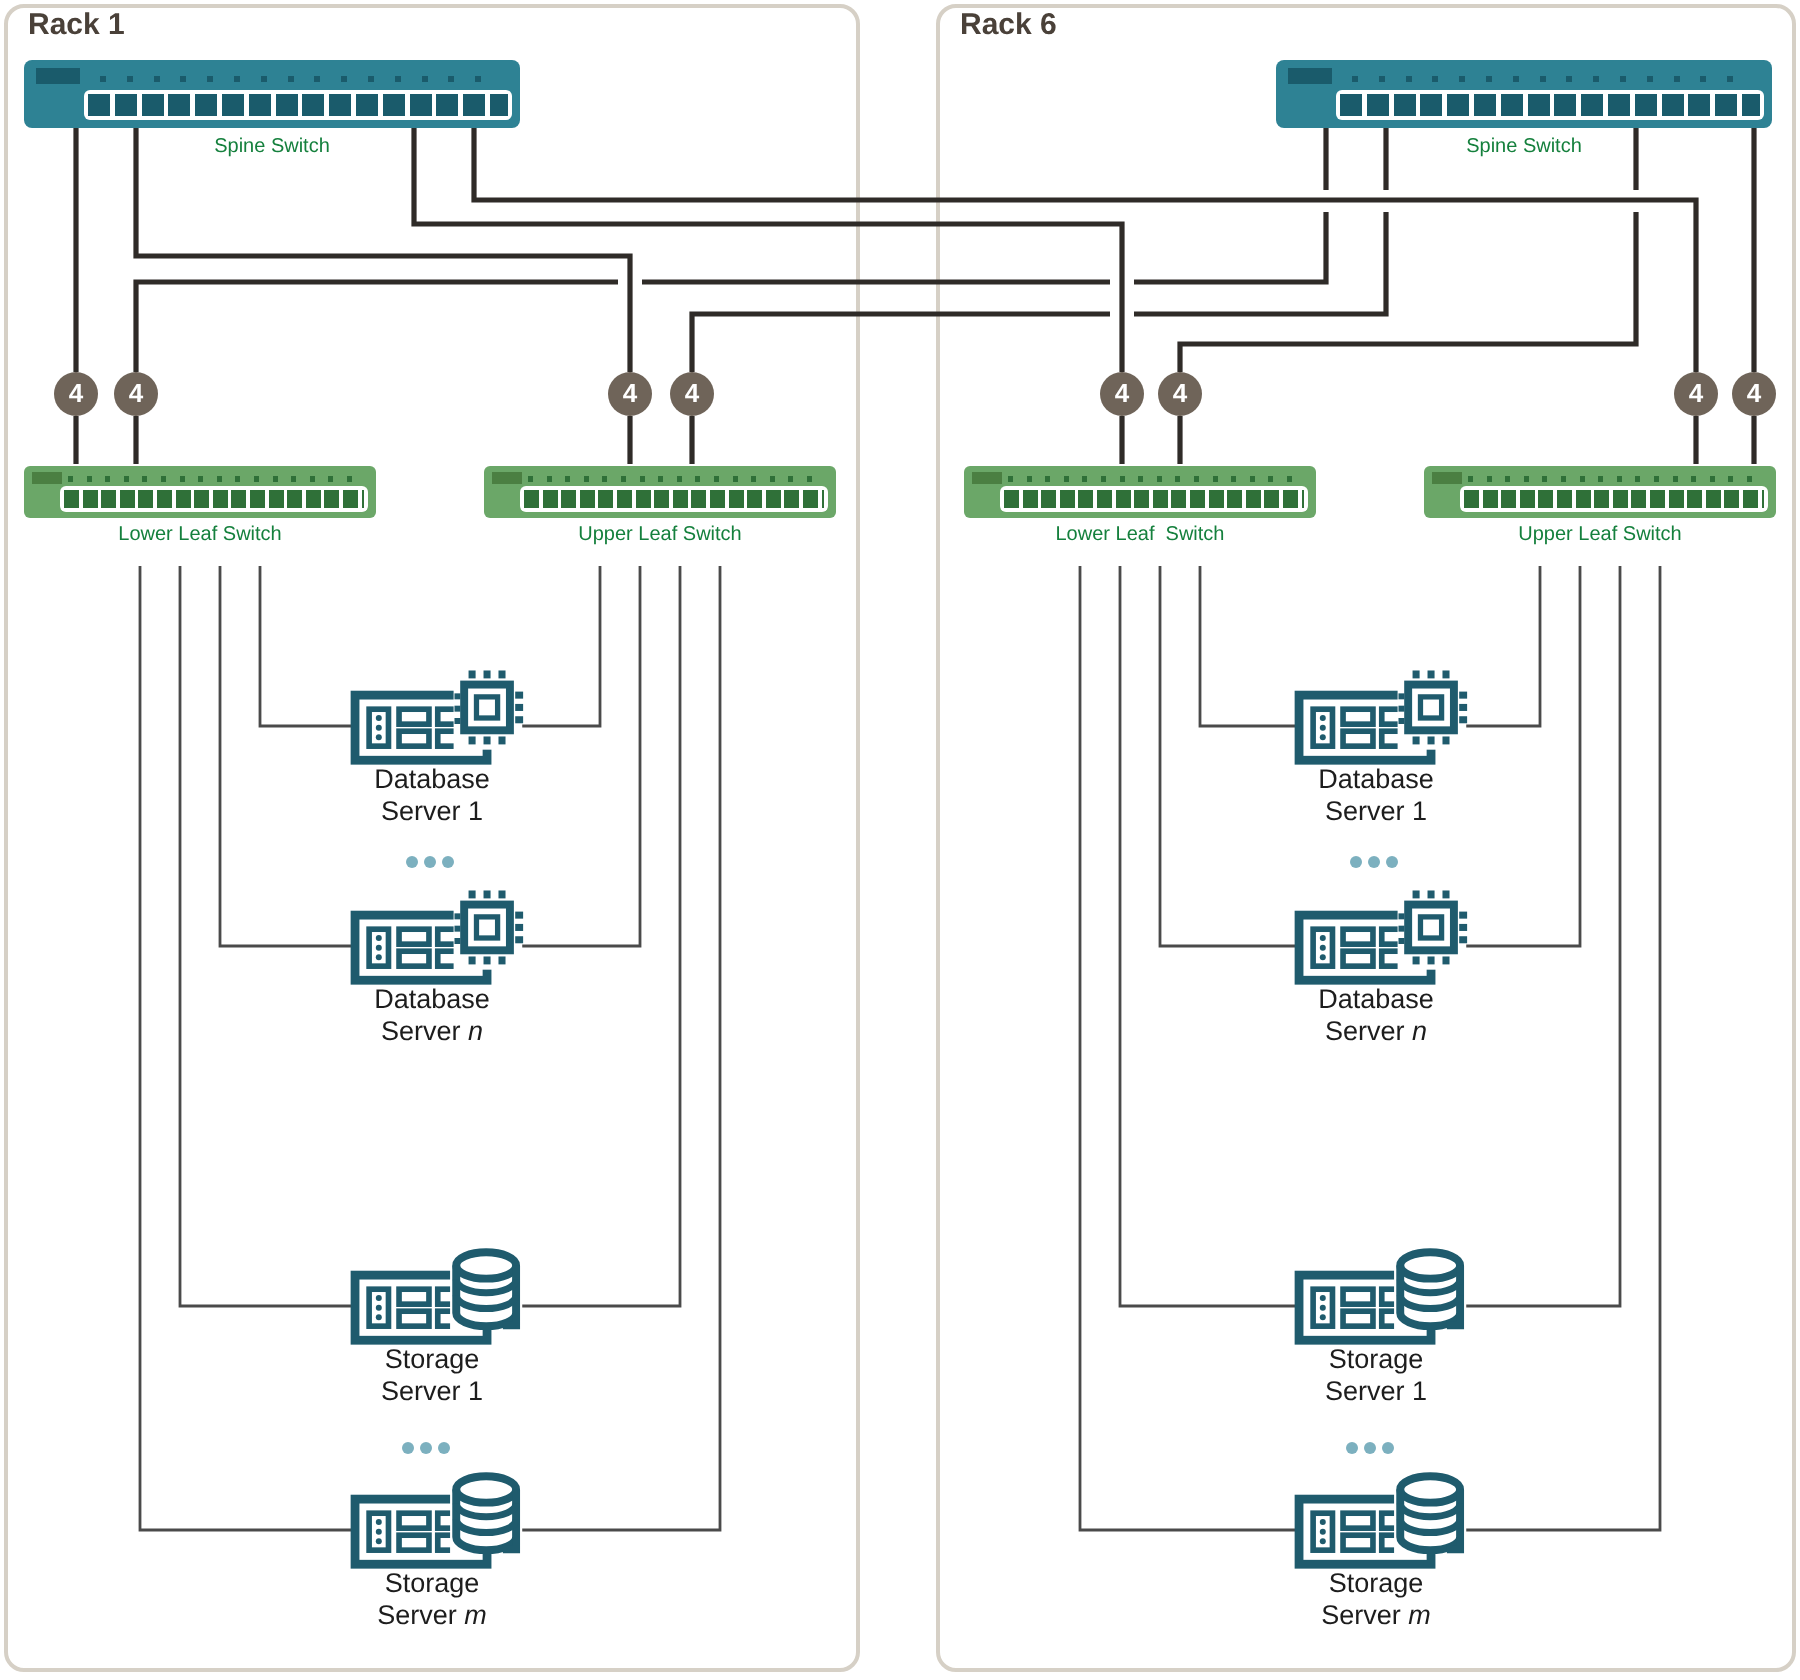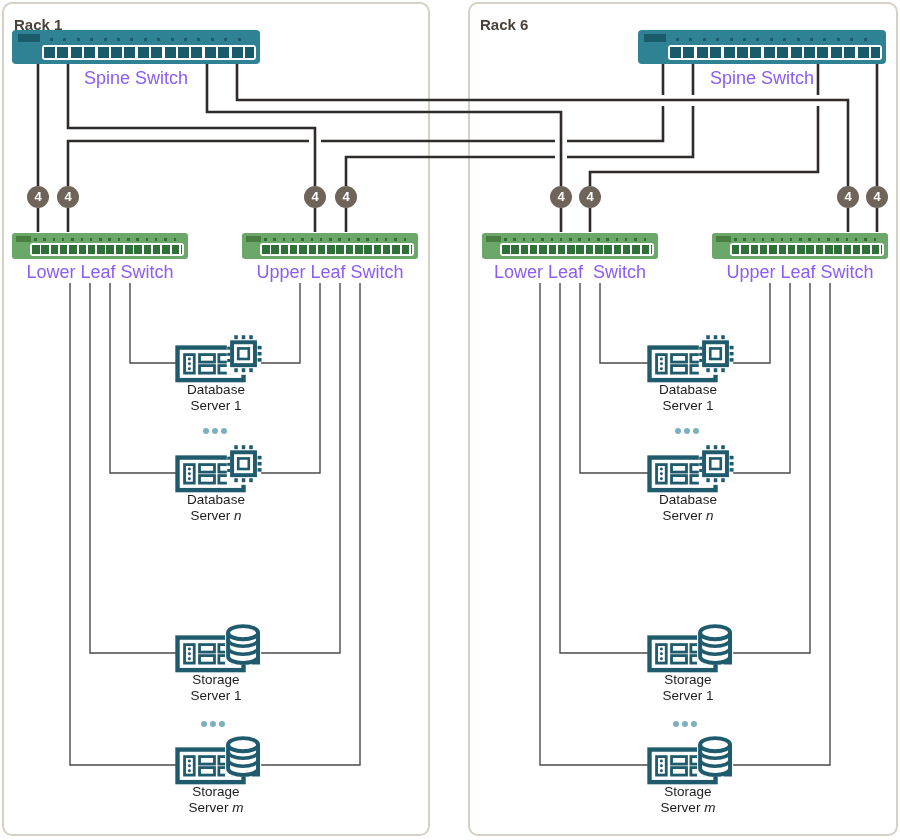--- a/index.html
+++ b/index.html
@@ -2,21 +2,21 @@
 <html><head>
 <meta charset="utf-8">
 <style>
   html,body{margin:0;padding:0;background:#fff;font-family:"Liberation Sans",sans-serif;}
   #canvas{position:relative;width:900px;height:840px;background:#fff;overflow:hidden;}
 
   
   .rack{position:absolute;top:2px;height:830px;background:#fff;border:2px solid #d6d0c6;border-radius:10px;z-index:0;}
   #rack1{left:2px;width:424px;}
   #rack2{left:468px;width:426px;}
-  .rack-label{position:absolute;top:16px;font-size:15px;font-weight:bold;color:#4a4139;z-index:3;}
+  .rack-label{position:absolute;top:4px;font-size:15px;font-weight:bold;color:#4a4139;z-index:3;}
   #rack1-label{left:14px;}
   #rack2-label{left:480px;}
 
   
   svg.links{position:absolute;left:0;top:0;z-index:1;pointer-events:none;}
   .lnk-thick{fill:none;stroke:#2f2b28;stroke-width:2.6;}
   .lnk-thin{fill:none;stroke:#4a4a4a;stroke-width:1.4;}
 
   
   .switch{position:absolute;z-index:2;}
@@ -29,21 +29,21 @@
   .spine .sw-dots{left:38px;right:10px;top:8px;height:3px;
     background:repeating-linear-gradient(90deg,#1a5b6b 0 3px,transparent 3px 13.4px);}
   .leaf .sw-dots{left:22px;right:8px;top:5px;height:2.5px;
     background:repeating-linear-gradient(90deg,#2f7038 0 2.5px,transparent 2.5px 9.3px);}
   .sw-ports{position:absolute;background:#fff;border-radius:3px;}
   .spine .sw-ports{left:30px;right:4px;top:15px;height:15px;}
   .leaf .sw-ports{left:18px;right:4px;top:10px;height:13px;}
   .sw-ports::before{content:"";position:absolute;inset:2px;}
   .spine .sw-ports::before{background:repeating-linear-gradient(90deg,#1a5b6b 0 11px,transparent 11px 13.4px);}
   .leaf .sw-ports::before{background:repeating-linear-gradient(90deg,#2f7038 0 7.5px,transparent 7.5px 9.3px);}
-  .sw-label{position:absolute;z-index:2;width:200px;text-align:center;font-size:18px;color:#8b5cf6;}
+  .sw-label{position:absolute;z-index:2;width:200px;text-align:center;font-size:10px;color:#15803d;}
   .leaf-label{width:176px;}
 
   
   .badge{position:absolute;z-index:2;width:22px;height:22px;border-radius:50%;background:#6f6459;
     color:#fff;font-size:13px;font-weight:bold;text-align:center;line-height:22px;}
 
   
   .server-icon{position:absolute;z-index:2;width:88px;height:50px;}
   .server-label{position:absolute;z-index:2;width:160px;text-align:center;font-size:13.5px;line-height:15.5px;color:#1d1d1d;}
   .server-label i{font-style:italic;}

